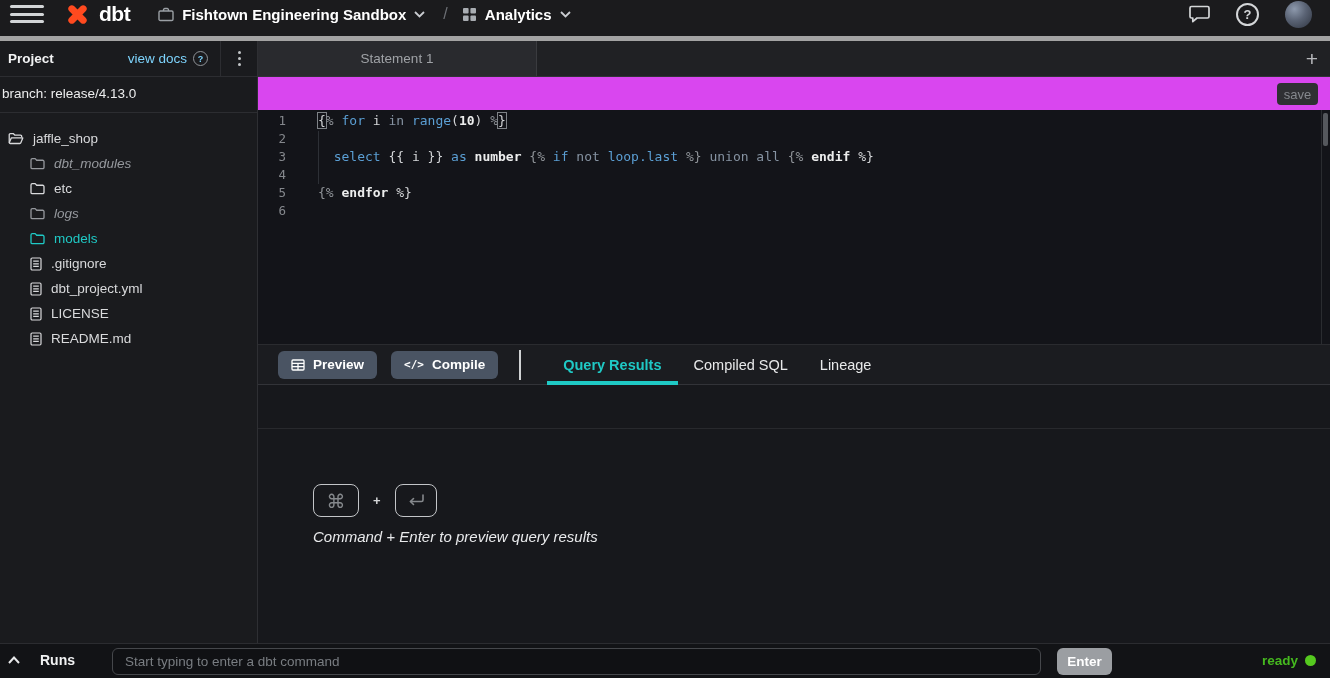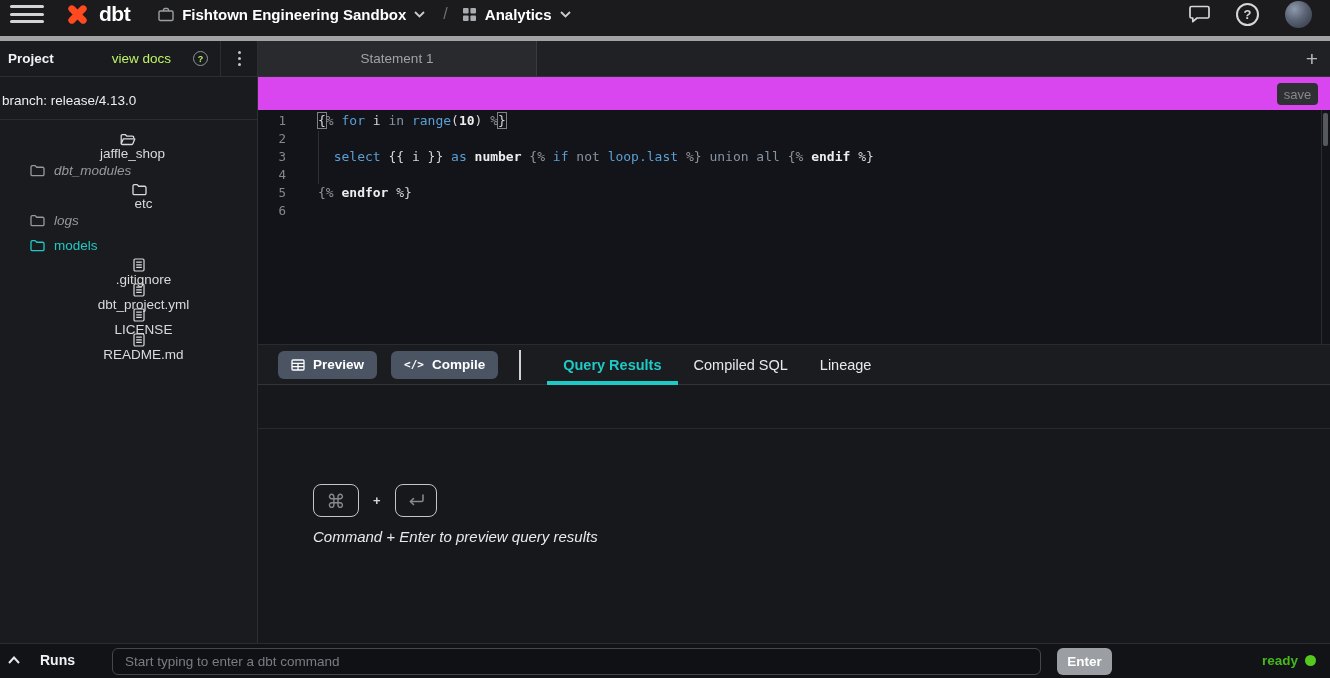--- a/index.html
+++ b/index.html
@@ -23,38 +23,38 @@
     justify-content:center; }
   .avatar { width:27px; height:27px; border-radius:50%;
     background:radial-gradient(circle at 35% 30%, #8d99ac 0%, #5a6374 45%, #2e3440 100%); }
 
   
   .sidebar { position:absolute; left:0; top:41px; width:258px; height:602px;
     background:#1a1b1e; border-right:1px solid #2e2f33; }
   .side-header { height:36px; border-bottom:1px solid #2c2d31; display:flex;
     align-items:center; padding-left:8px; }
   .side-title { color:#f2f3f4; font-weight:700; font-size:13.5px; }
-  .view-docs { margin-left:auto; display:flex; align-items:center; gap:22px;
-    color:#bef264; font-size:13.5px; cursor:pointer; }
+  .view-docs { margin-left:auto; display:flex; align-items:center; gap:6px;
+    color:#7dd3fc; font-size:13.5px; cursor:pointer; }
   .vd-circle { width:15px; height:15px; border:1.5px solid #8f9398; border-radius:50%;
     font-size:9px; font-weight:700; display:flex; align-items:center; justify-content:center; }
   .vd-sep { width:1px; height:36px; background:#2c2d31; margin-left:12px; }
   .kebab { width:36px; display:flex; flex-direction:column; align-items:center; gap:3px;
     cursor:pointer; }
   .kebab i { width:3px; height:3px; border-radius:50%; background:#c3c6c9; }
   .commit-btn { margin:7px 16px 0 2px; width:240px; height:22px; background:#79b933;
     border:none; border-radius:3px; display:flex; align-items:center; justify-content:center;
     gap:7px; color:#fff; font-weight:700; font-size:14px; position:relative; cursor:pointer; }
   .commit-btn .chev { position:absolute; right:9px; top:8px; }
-  .branch { margin:16px 2px 0; font-size:13.5px; color:#ecedee; }
+  .branch { margin:9px 2px 0; font-size:13.5px; color:#ecedee; }
   .side-div { margin-top:11px; border-bottom:1px solid #2c2d31; }
   .tree { padding-top:13px; }
   .tree-row { height:25px; display:flex; align-items:center; font-size:13.5px; cursor:pointer; }
   .tree-row .ticon { margin-right:9px; display:flex; }
-  .t-normal { color:#d9dadc;flex-direction:column; }
+  .t-normal { color:#d9dadc; }
   .t-muted  { color:#96999e; font-style:italic; }
   .t-active { color:#1fc9c5; }
 
   
   .tabbar { position:absolute; left:258px; top:41px; width:1072px; height:36px;
     background:#202124; border-bottom:1px solid #323337; display:flex; }
   .tab { width:279px; height:100%; background:#292a2e; border-right:1px solid #3a3b3f;
     display:flex; align-items:center; justify-content:center; color:#9fa2a6;
     font-size:13.5px; cursor:pointer; }
   .newtab { margin-left:auto; margin-right:12px; align-self:center; color:#b6b8bb;

